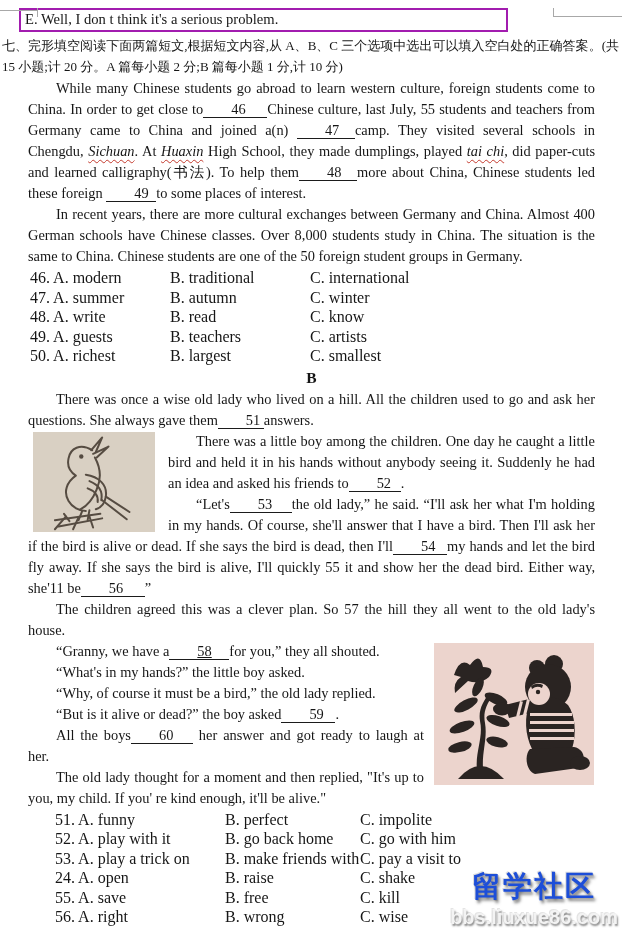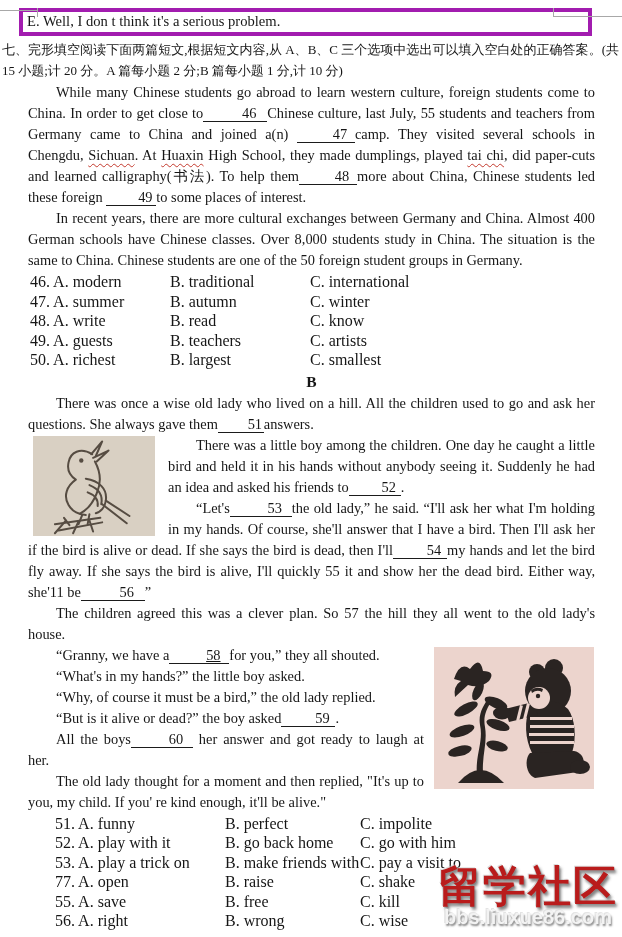--- a/index.html
+++ b/index.html
@@ -5,39 +5,40 @@
   html,body{margin:0;padding:0;}
   body{
     width:622px;height:937px;overflow:hidden;background:#ffffff;
     font-family:"Liberation Serif","DejaVu Serif",serif;
     color:#161616;position:relative;
   }
   .page{position:relative;width:622px;height:937px;}
   .remnant{position:absolute;background:#a8a8a8;}
 
   .ebox{
-    box-sizing:border-box;margin:8px 10px 0 19px;width:573px;
-    border:4px solid #a21caf;font-size:14.6px;line-height:17px;
+    box-sizing:border-box;margin:8px 10px 0 19px;width:489px;
+    border:2px solid #a21caf;font-size:14.6px;line-height:17px;
     padding:1px 4px 2px 4px;
   }
   .heading{
     margin:3px 3px 1px 2px;font-size:13px;line-height:21px;
     text-align:justify;
   }
   .flow{margin:0 27px 0 28px;font-size:14.4px;line-height:21px;}
   .flow p{margin:0;text-align:justify;text-indent:28px;}
 
   .blank{
-    display:inline-block;min-width:56px;text-align:center;
+    display:inline-block;min-width:56px;
     border-bottom:1px solid #1b1b1b;line-height:15px;
   }
   .squiggle{
     text-decoration-line:underline;text-decoration-style:wavy;
     text-decoration-color:#c43a2e;text-decoration-thickness:1px;
     text-underline-offset:3px;
+    font-style:italic;
   }
 
   .opts{margin:1px 0 1px 0;}
   .opts .opt-row{display:grid;line-height:19.5px;font-size:16px;}
   .opts-a{padding-left:2px;}
   .opts-a .opt-row{grid-template-columns:140px 140px auto;}
   .opts-b{padding-left:27px;}
   .opts-b .opt-row{grid-template-columns:170px 135px auto;}
 
   .b-label{text-align:center;font-weight:bold;font-size:15.5px;line-height:22px;}
@@ -51,21 +52,21 @@
     margin:2px 1px 4px 10px;
   }
   .bird-img svg,.papercut-img svg{display:block;width:100%;height:100%;}
 
   .watermark{
     position:absolute;top:856px;right:4px;text-align:center;
     font-family:"Liberation Sans","DejaVu Sans",sans-serif;z-index:5;
     pointer-events:none;
   }
   .wm-title{
-    font-size:43px;font-weight:bold;letter-spacing:2px;color:#b91c1c;
+    font-size:29px;font-weight:bold;letter-spacing:2px;color:#1d4ed8;
     text-shadow:2px 3px 3px rgba(110,110,110,0.85),-1px -1px 0 rgba(205,205,205,0.65),1px 1px 0 rgba(160,160,160,0.5);
     line-height:44px;
   }
   .wm-sub{
     font-size:20px;font-weight:bold;color:#f3f3f3;margin-top:-2px;
     text-shadow:1px 2px 2px rgba(120,120,120,0.9),-1px -1px 0 rgba(210,210,210,0.6);
     line-height:22px;
   }
 </style>
 </head>
@@ -205,21 +206,21 @@
           <span>52. A. play with it</span>
           <span>B. go back home</span>
           <span>C. go with him</span>
         </div>
         <div class="opt-row">
           <span>53. A. play a trick on</span>
           <span>B. make friends with</span>
           <span>C. pay a visit to</span>
         </div>
         <div class="opt-row">
-          <span>77. A. open</span>
+          <span>24. A. open</span>
           <span>B. raise</span>
           <span>C. shake</span>
         </div>
         <div class="opt-row">
           <span>55. A. save</span>
           <span>B. free</span>
           <span>C. kill</span>
         </div>
         <div class="opt-row">
           <span>56. A. right</span>

